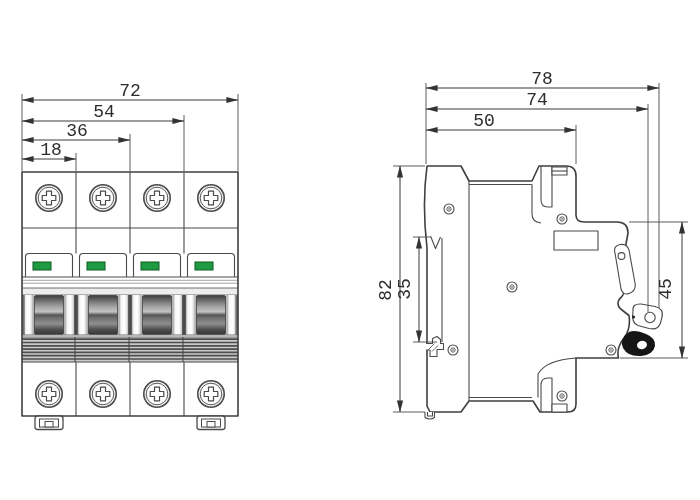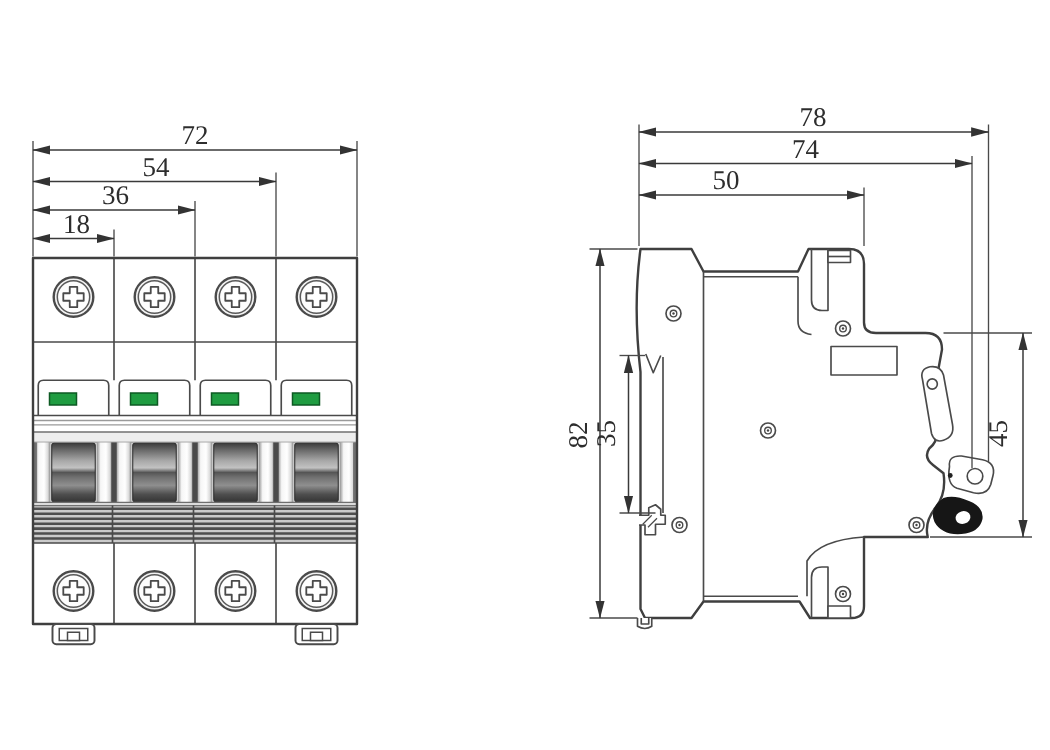--- a/index.html
+++ b/index.html
@@ -1,17 +1,17 @@
 <!DOCTYPE html>
 <html><head>
 <meta charset="utf-8">
 <style>
   html,body{margin:0;padding:0;background:#fff;}
   .stage{position:relative;width:700px;height:500px;background:#fff;overflow:hidden;
-         font-family:Liberation Serif, serif;}
+         font-family:Liberation Mono, monospace;}
   svg{display:block}
   .ln1{stroke:#3f3f3f;stroke-width:1.6;fill:none;stroke-linejoin:round}
   .ln1f{stroke:#3f3f3f;stroke-width:1.6;fill:#ffffff;stroke-linejoin:round}
   .ln2{stroke:#4a4a4a;stroke-width:1.1;fill:none;stroke-linejoin:round}
   .ln2f{stroke:#4a4a4a;stroke-width:1.1;fill:#ffffff;stroke-linejoin:round}
   .thin{stroke:#9a9a9a;stroke-width:.9;fill:none}
   .mid{stroke:#6f6f6f;stroke-width:1;fill:none}
   .stripe{stroke:#4e4e4e;stroke-width:1.7;fill:none}
   .dim{stroke:#3a3a3a;stroke-width:1;fill:none}
   .ext{stroke:#4a4a4a;stroke-width:.9;fill:none}

